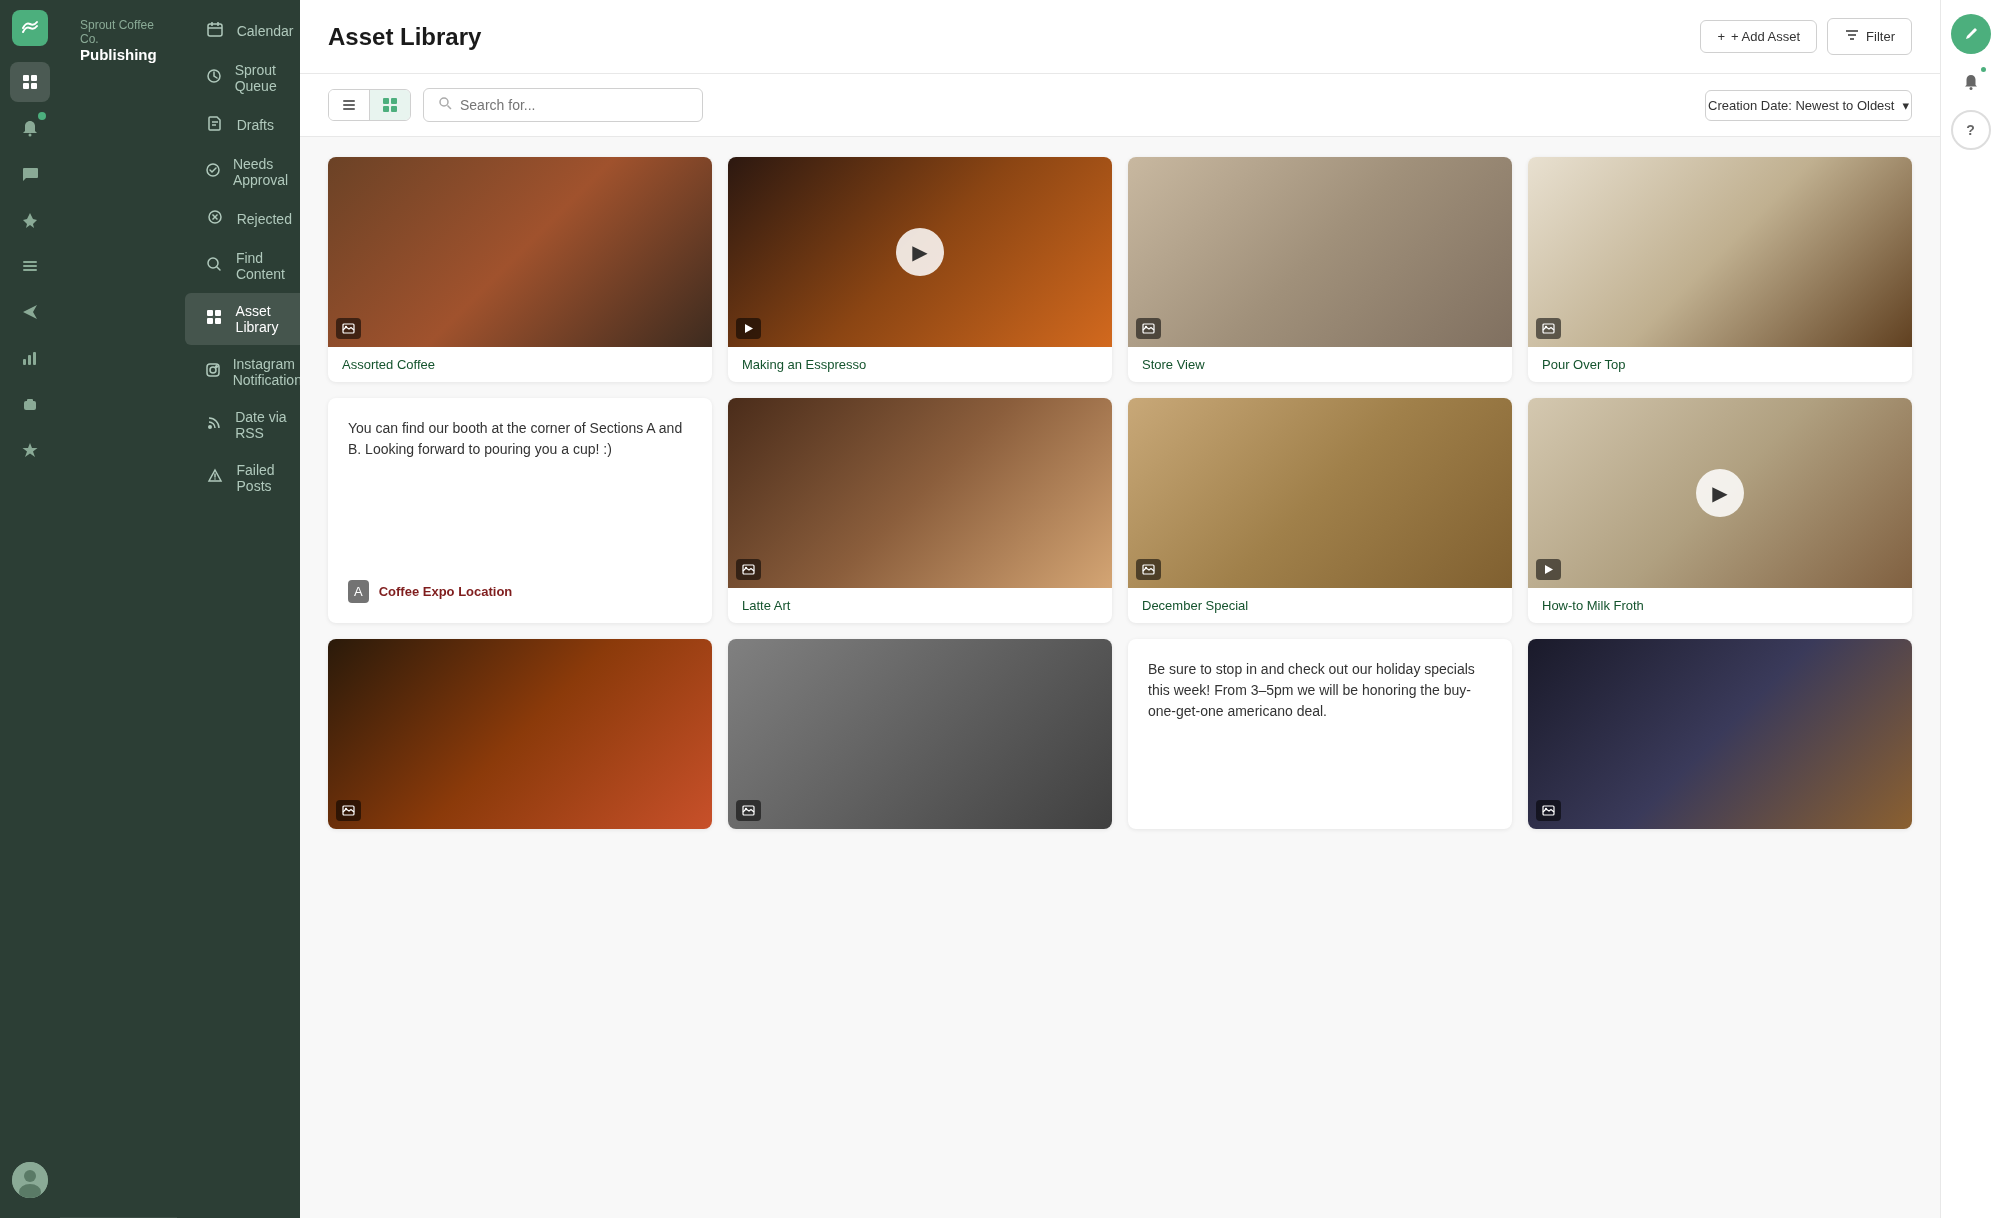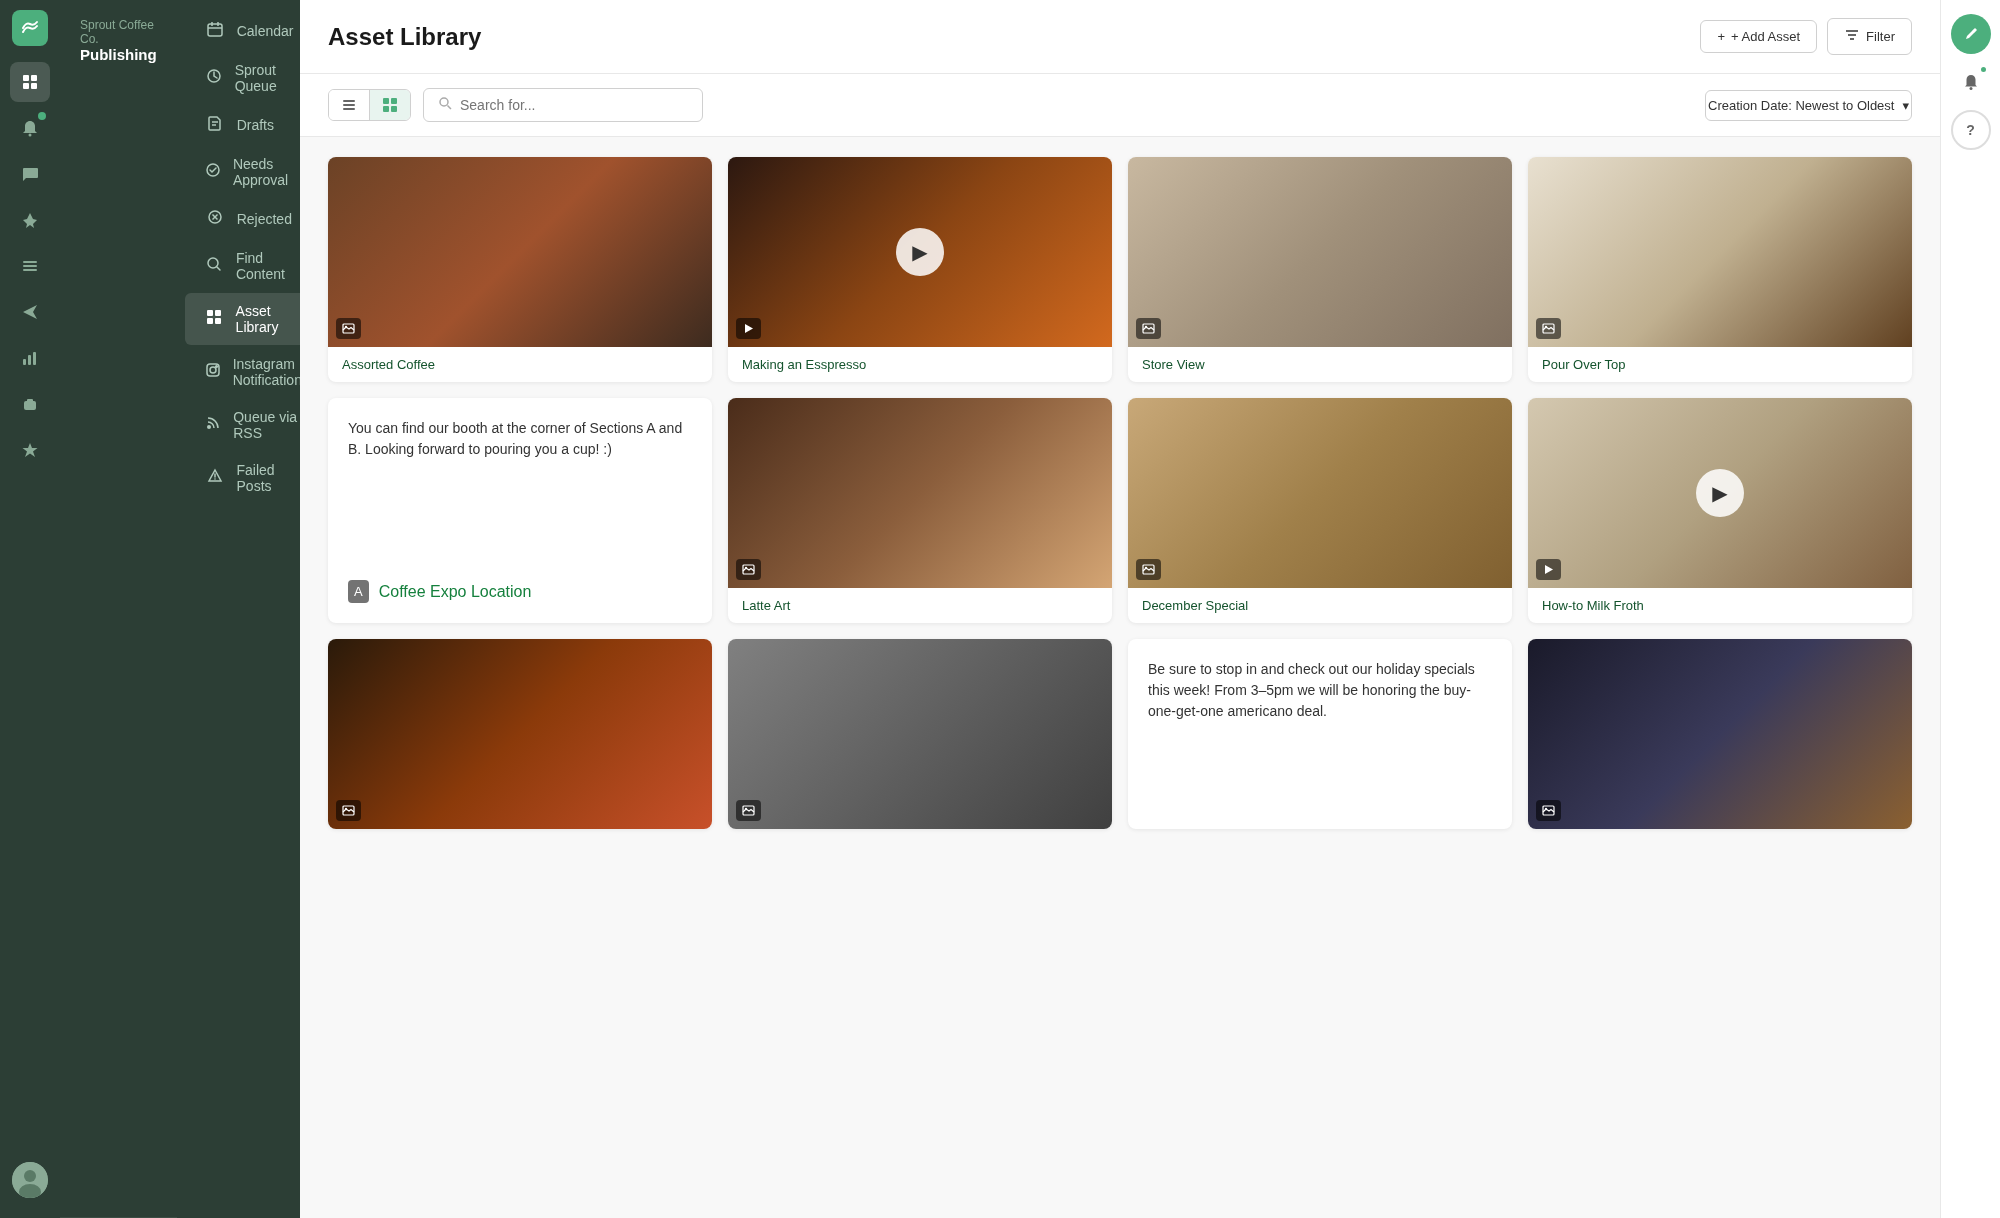--- a/index.html
+++ b/index.html
@@ -221,21 +221,21 @@
       padding-top: 12px;
       display: flex; align-items: center; gap: 10px;
     }
     .text-type-icon {
       background: rgba(0,0,0,0.55);
       border-radius: 4px;
       padding: 4px 6px;
       color: white; font-size: 13px;
       display: inline-flex; align-items: center;
     }
-    .text-card-name { font-size: 16px; font-weight: 400; color: #15803d; }
+    .text-card-name { font-size: 13px; font-weight: 700; color: #7f1d1d; }
 
     
     .right-panel {
       width: 60px;
       background: white;
       border-left: 1px solid #e8e8e8;
       display: flex;
       flex-direction: column;
       align-items: center;
       padding: 14px 0;
@@ -433,21 +433,21 @@
       <span>Instagram Notifications</span>
     </div>
     <div class="nav-item">
       <span class="nav-icon">
         <svg width="16" height="16" viewBox="0 0 16 16" fill="currentColor">
           <circle cx="4" cy="12" r="2"></circle>
           <path d="M3 7 a6 6 0 0 1 6 6" fill="none" stroke="currentColor" stroke-width="1.5"></path>
           <path d="M3 3 a10 10 0 0 1 10 10" fill="none" stroke="currentColor" stroke-width="1.5"></path>
         </svg>
       </span>
-      <span>Queue via RSS</span>
+      <span>Date via RSS</span>
     </div>
     <div class="nav-item">
       <span class="nav-icon">
         <svg width="16" height="16" viewBox="0 0 16 16" fill="currentColor">
           <path d="M8 2 L14 13 H2 Z" fill="none" stroke="currentColor" stroke-width="1.5"></path>
           <line x1="8" y1="6" x2="8" y2="9" stroke="currentColor" stroke-width="1.5" stroke-linecap="round"></line>
           <circle cx="8" cy="11" r="0.8"></circle>
         </svg>
       </span>
       <span>Failed Posts</span>

